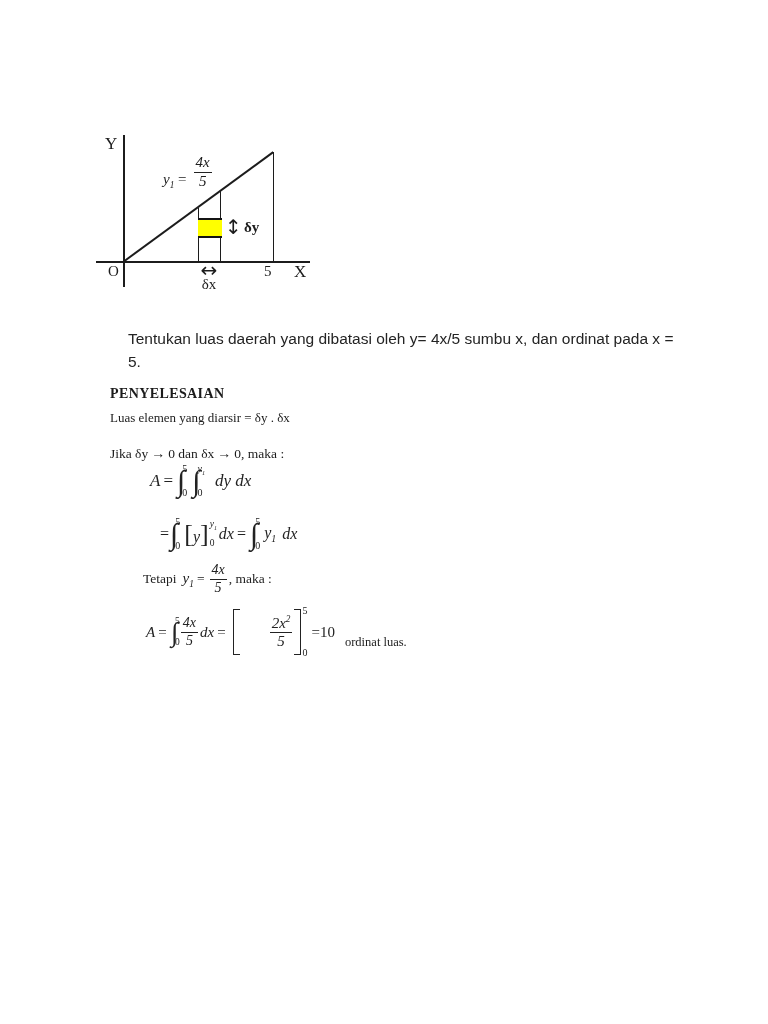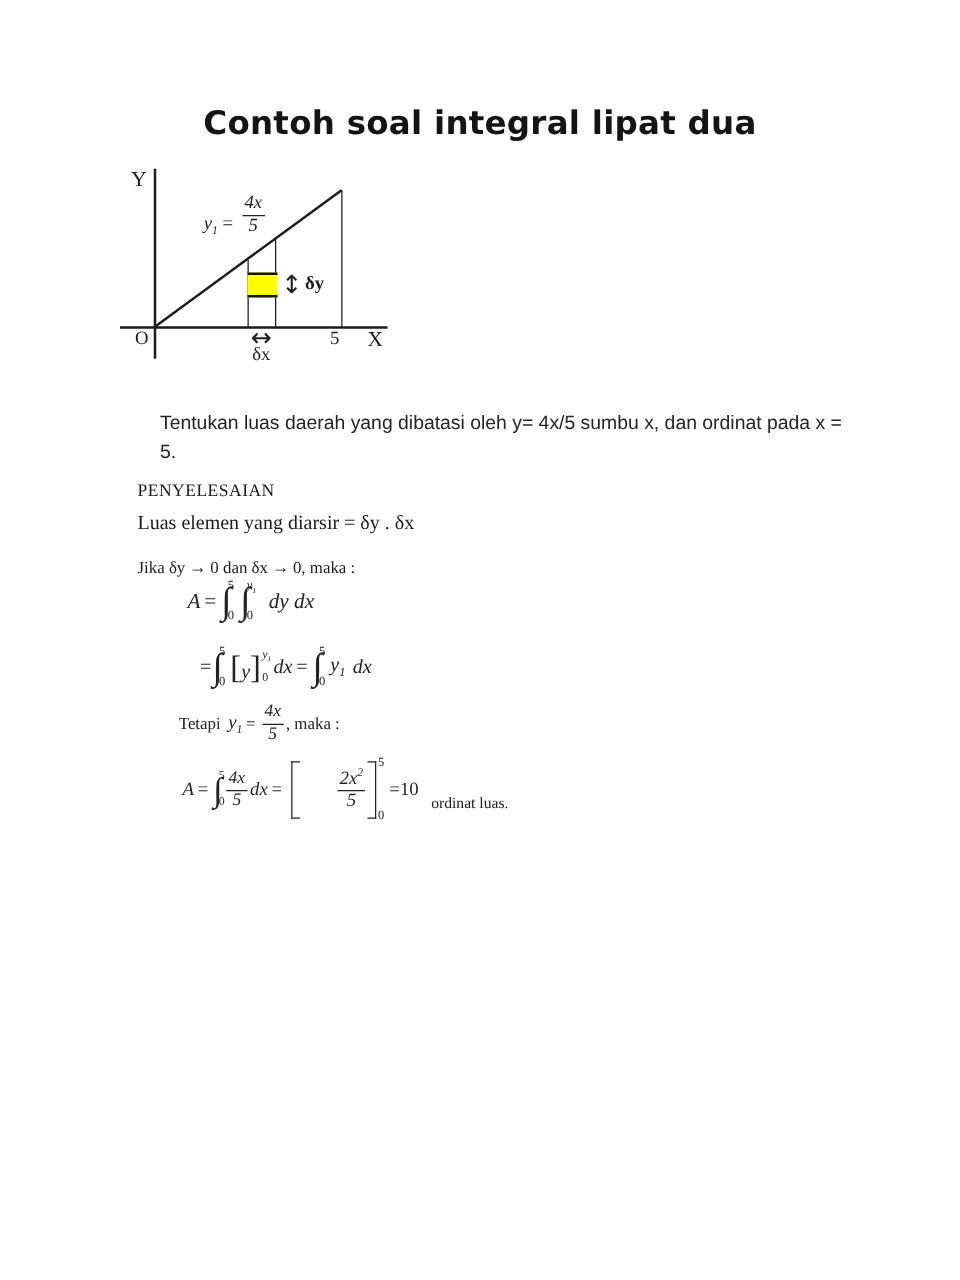--- a/index.html
+++ b/index.html
@@ -46,22 +46,22 @@
   .curve-eq .lhs { margin-right:5px; margin-top:16px; }
 
   
   .problem {
     position:absolute; left:85px; top:327px; width:605px;
     font-family:"Liberation Sans","DejaVu Sans",sans-serif;
     font-size:15.5px; line-height:23px; color:#242424;margin-left:43px;
   }
 
   
-  .sol-heading { position:absolute; left:110px; top:386px; font-size:14px; font-weight:normal; letter-spacing:0.4px; color:#1b1b1b; }
-  .sol-line1   { position:absolute; left:110px; top:410px; font-size:16px; color:#1b1b1b; }
+  .sol-heading { position:absolute; left:110px; top:386px; font-size:14px; font-weight:bold; letter-spacing:0.4px; color:#1b1b1b; }
+  .sol-line1   { position:absolute; left:110px; top:410px; font-size:13px; color:#1b1b1b; }
   .sol-line2   { position:absolute; left:110px; top:446px; font-size:13.5px; color:#1b1b1b; }
   .sol-line2 .arr { font-weight:bold; font-size:14px; padding:0 3px; }
 
   
   .math { position:absolute; display:flex; align-items:center; font-style:italic; color:#222; }
   .rm { font-style:normal; }
   .f1 { left:150px; top:458px; height:46px; font-size:17px; }
   .f2 { left:160px; top:513px; height:42px; font-size:16px; }
   .f3 { left:146px; top:604px; height:56px; font-size:15px; }
   .tetapi { left:143px; top:558px; height:42px; font-size:13.5px; font-style:normal; }
@@ -93,21 +93,20 @@
                height:52px; font-size:10px; line-height:1; font-style:normal; margin-right:4px; }
   .gap-l { margin-left:6px; }
   .gap-s { margin-left:3px; margin-right:3px; }
   .unit { font-size:12.5px; font-style:normal; margin-left:10px; align-self:flex-end; margin-bottom:10px; color:#1b1b1b; }
 </style>
 </head>
 <body>
 
 <div class="page">
 
-  <div class="title">Contoh soal integral lipat dua</div>
 
   <div class="diagram">
     <div class="dline y-axis"></div>
     <div class="dline x-axis"></div>
     <div class="dline hyp"></div>
     <div class="dline redge"></div>
     <div class="dline strip-l"></div>
     <div class="dline strip-r"></div>
     <div class="elem-rect" style="background: rgb(255, 255, 0);"></div>
 

